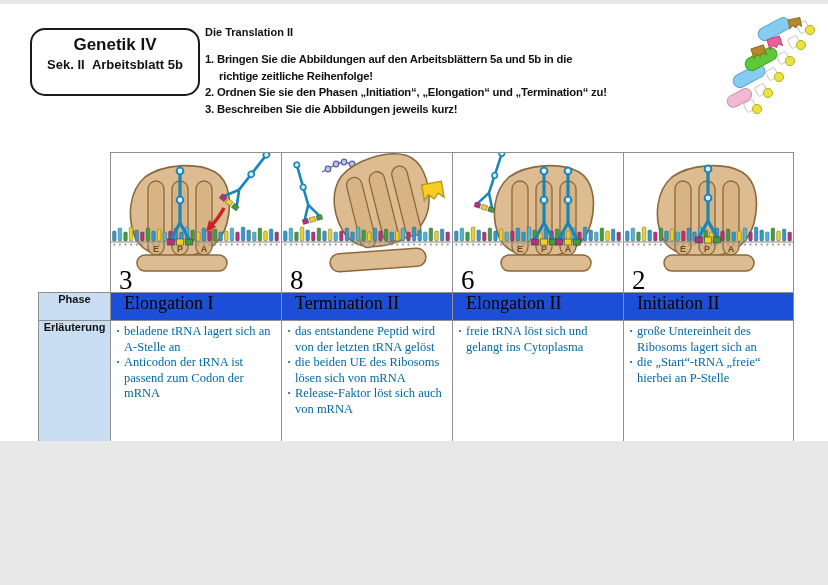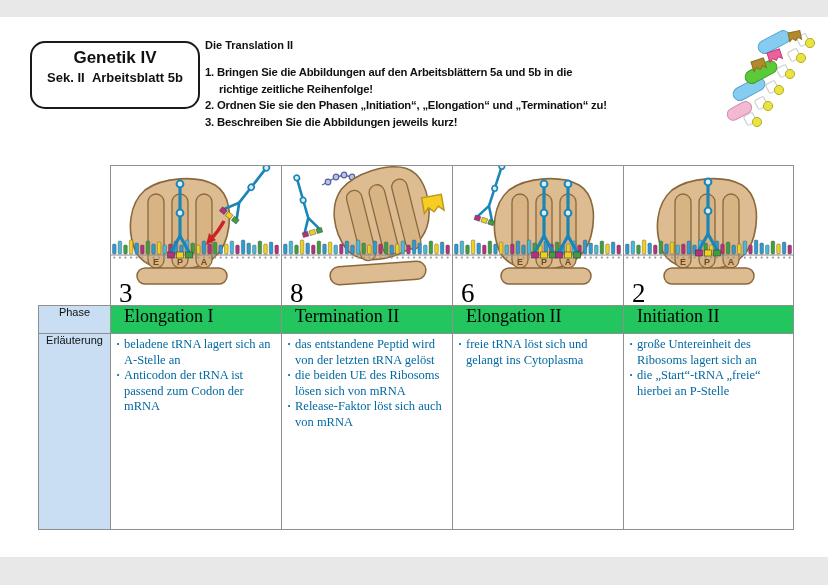--- a/index.html
+++ b/index.html
@@ -1,17 +1,17 @@
 <!DOCTYPE html>
 <html><head>
 <meta charset="utf-8">
 <style>
   html,body{margin:0;padding:0;background:#e8e8e8;}
   body{font-family:"Liberation Sans",sans-serif;color:#111;}
-  .sheet{position:relative;width:828px;height:540px;background:#ffffff;overflow:hidden;margin:17px auto;}
+  .sheet{position:relative;width:828px;height:437px;background:#ffffff;overflow:hidden;margin:4px auto;}
 
   
   .headbox{position:absolute;left:30px;top:24px;width:166px;height:64px;border:2px solid #1a1a1a;border-radius:15px;text-align:center;background:#fff;}
   .headbox .l1{font-size:17px;font-weight:bold;margin-top:5px;}
   .headbox .l2{font-size:11.5px;font-weight:bold;margin-top:1px;}
   .headbox .l3{font-size:13px;font-weight:bold;margin-top:2px;}
   .pagetitle{position:absolute;left:205px;top:22px;font-size:11px;font-weight:bold;}
   .instr{position:absolute;left:205px;top:47px;width:520px;margin:0;padding:0;list-style:none;}
   .instr li{font-size:11.3px;font-weight:bold;line-height:1.48;letter-spacing:-0.2px;}
   .instr li .wrap2{padding-left:14px;}
@@ -22,22 +22,22 @@
   
   .wtable{position:absolute;left:38px;top:148px;width:755px;border-collapse:collapse;table-layout:fixed;}
   .wtable td,.wtable th{border:1px solid #8f8f8f;padding:0;vertical-align:top;}
   .wtable .blank{border:none;background:#fff;}
   .r-img{height:140px;}
   .r-phase{height:28px;}
   .r-notes{height:196px;}
   .imgcell{position:relative;background:#fff;}
   .imgcell svg.fig{position:absolute;left:0;top:0;}
   .fignum{position:absolute;left:8px;bottom:-2px;font-size:27px;line-height:1;color:#000;}
-  .lbl{background:#c9def2;font-size:11px;font-weight:normal;text-align:center;vertical-align:middle;color:#111;}
-  .phasecell{vertical-align:middle;background:#22c55e;}
+  .lbl{background:#c9def2;font-size:11px;font-weight:bold;text-align:center;vertical-align:middle;color:#111;}
+  .phasecell{vertical-align:middle;background:#1d4ed8;}
   .phasecell .hand{display:block;padding-left:13px;font-size:18px;color:#000;}
   .notescell{background:#fff;}
   .notescell ul{margin:3px 4px 0 5px;padding:0;list-style:none;}
   .notescell li{position:relative;padding-left:8px;font-size:12.5px;line-height:1.24;color:#0369a1;}
   .notescell li::before{content:"\00b7";position:absolute;left:0;top:0;font-weight:bold;}
 
   .hand{font-family:cursive;}
 
   .sites text{font-family:"Liberation Sans",sans-serif;font-size:9px;font-weight:bold;fill:#6b4c1e;text-anchor:middle;}
 

